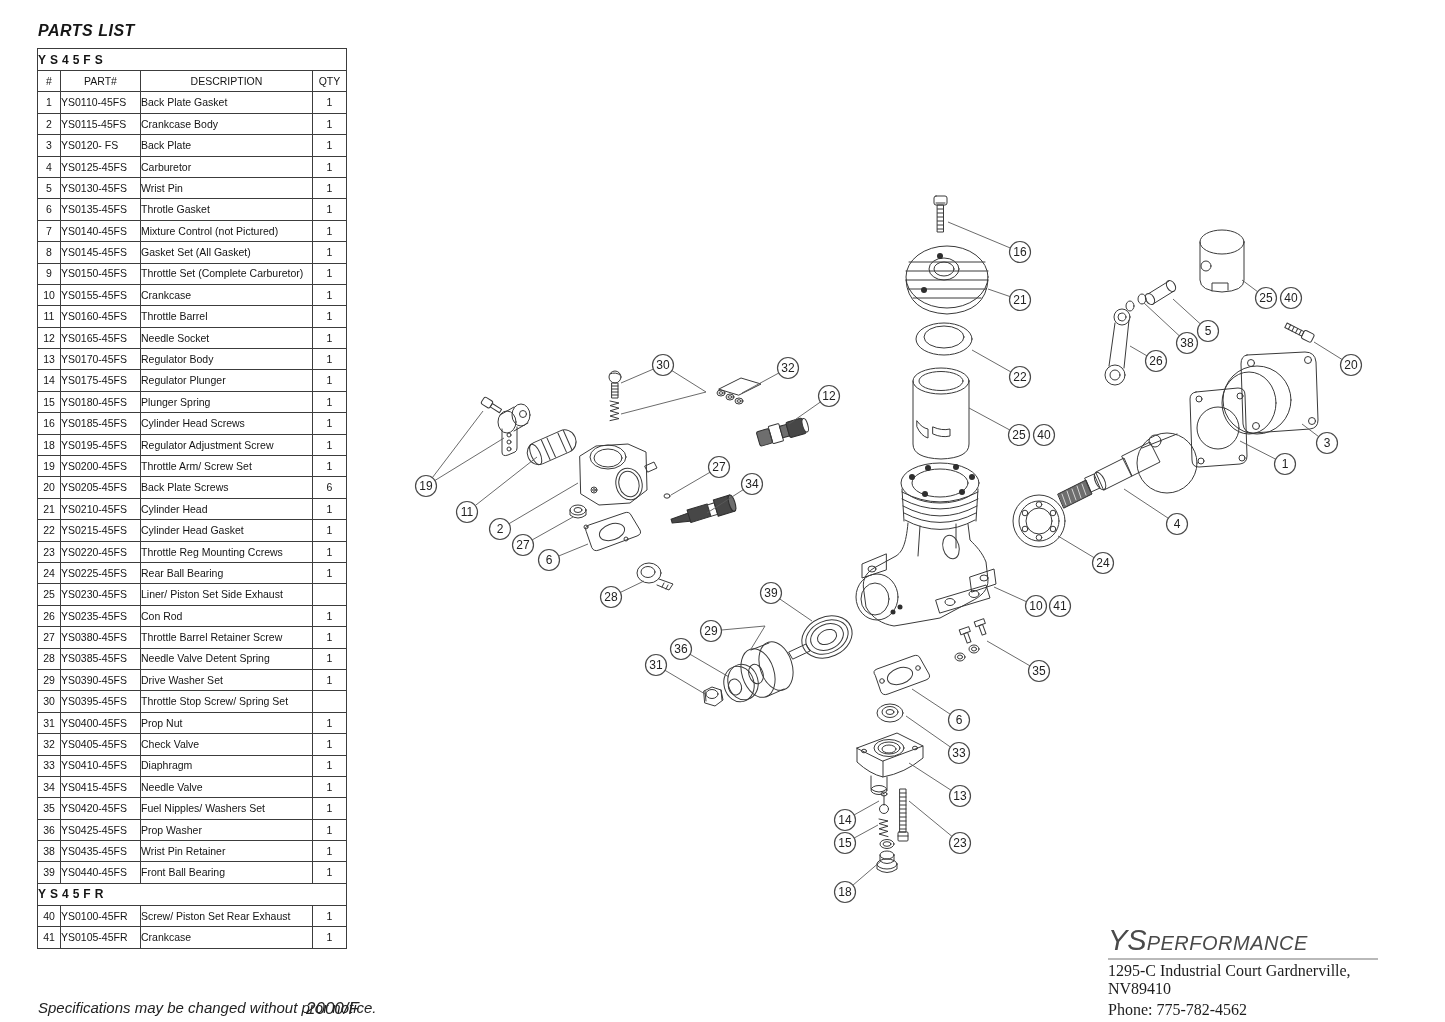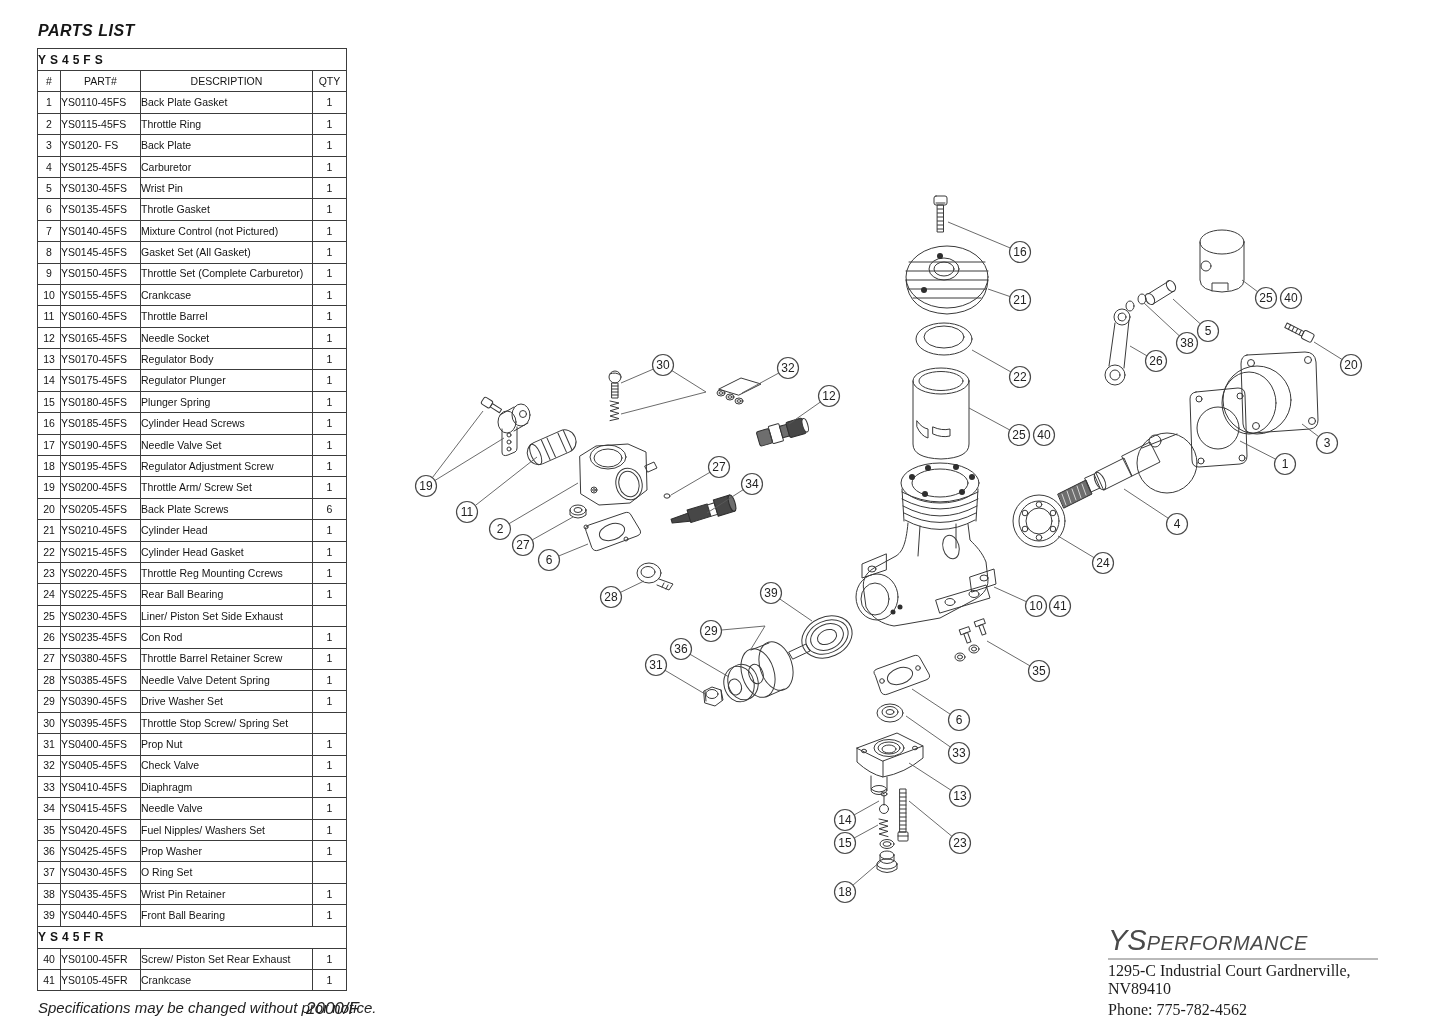--- a/index.html
+++ b/index.html
@@ -598,21 +598,21 @@
   <tbody id="fs-rows">
       <tr>
         <td class="c">1</td>
         <td class="l">YS0110-45FS</td>
         <td class="l">Back Plate Gasket</td>
         <td class="c">1</td>
       </tr>
       <tr>
         <td class="c">2</td>
         <td class="l">YS0115-45FS</td>
-        <td class="l">Throttle Ring</td>
+        <td class="l">Crankcase Body</td>
         <td class="c">1</td>
       </tr>
       <tr>
         <td class="c">3</td>
         <td class="l">YS0120- FS</td>
         <td class="l"> Back Plate</td>
         <td class="c">1</td>
       </tr>
       <tr>
         <td class="c">4</td>
@@ -683,26 +683,20 @@
       <tr>
         <td class="c">15</td>
         <td class="l">YS0180-45FS</td>
         <td class="l">Plunger Spring</td>
         <td class="c">1</td>
       </tr>
       <tr>
         <td class="c">16</td>
         <td class="l">YS0185-45FS</td>
         <td class="l">Cylinder Head Screws</td>
-        <td class="c">1</td>
-      </tr>
-      <tr>
-        <td class="c">17</td>
-        <td class="l">YS0190-45FS</td>
-        <td class="l">Needle Valve Set</td>
         <td class="c">1</td>
       </tr>
       <tr>
         <td class="c">18</td>
         <td class="l">YS0195-45FS</td>
         <td class="l">Regulator Adjustment Screw</td>
         <td class="c">1</td>
       </tr>
       <tr>
         <td class="c">19</td>
@@ -804,26 +798,20 @@
         <td class="c">35</td>
         <td class="l">YS0420-45FS</td>
         <td class="l">Fuel Nipples/ Washers Set</td>
         <td class="c">1</td>
       </tr>
       <tr>
         <td class="c">36</td>
         <td class="l">YS0425-45FS</td>
         <td class="l">Prop Washer</td>
         <td class="c">1</td>
-      </tr>
-      <tr>
-        <td class="c">37</td>
-        <td class="l">YS0430-45FS</td>
-        <td class="l">O Ring Set</td>
-        <td class="c"></td>
       </tr>
       <tr>
         <td class="c">38</td>
         <td class="l">YS0435-45FS</td>
         <td class="l">Wrist Pin Retainer</td>
         <td class="c">1</td>
       </tr>
       <tr>
         <td class="c">39</td>
         <td class="l">YS0440-45FS</td>

